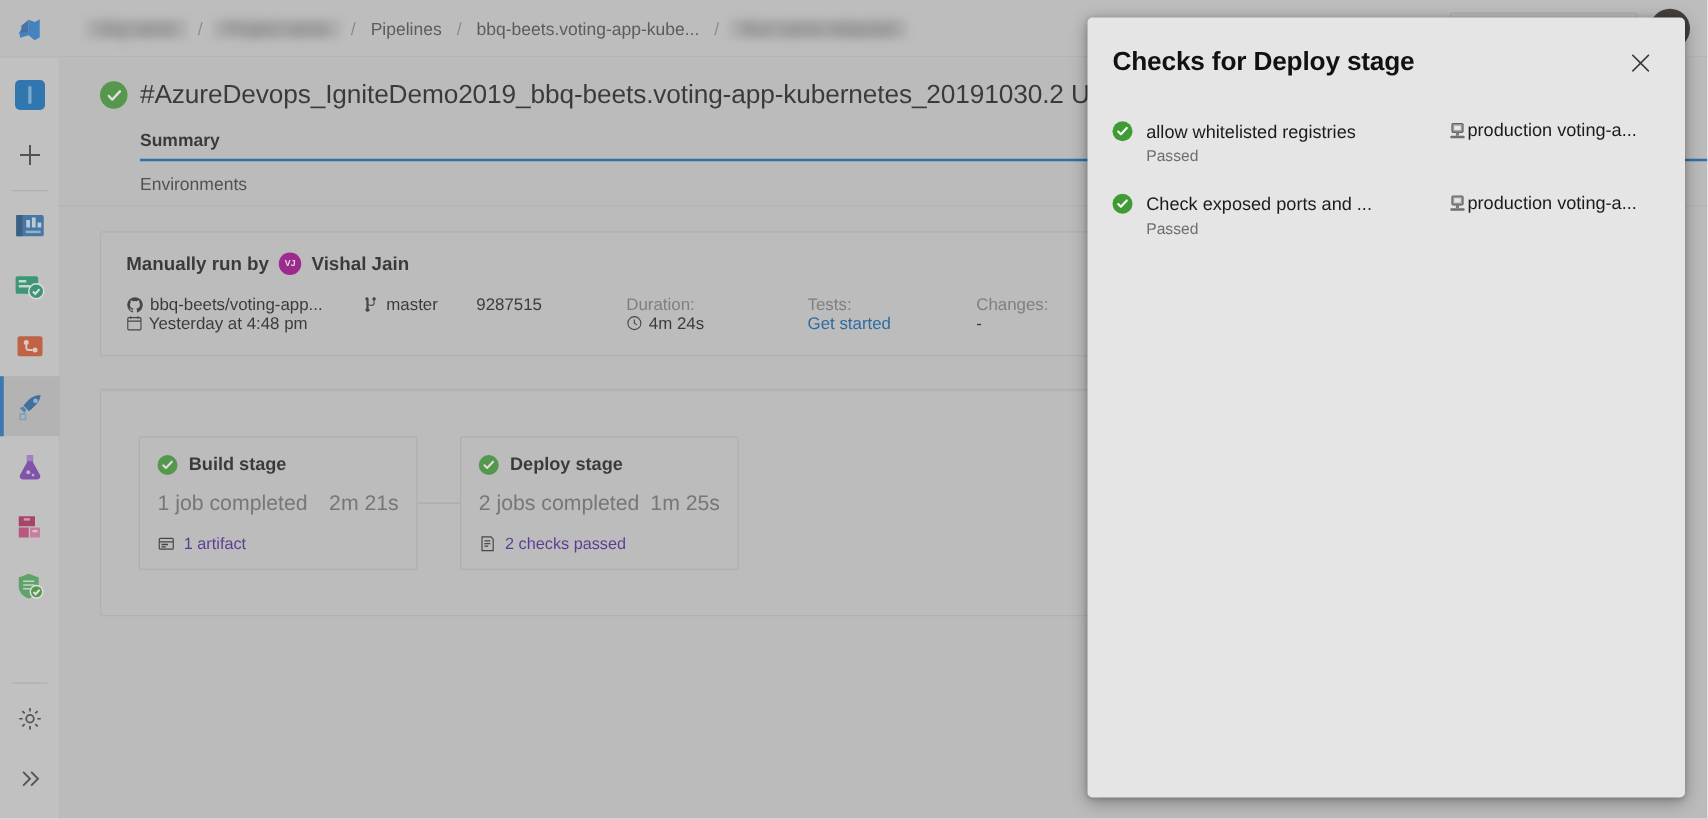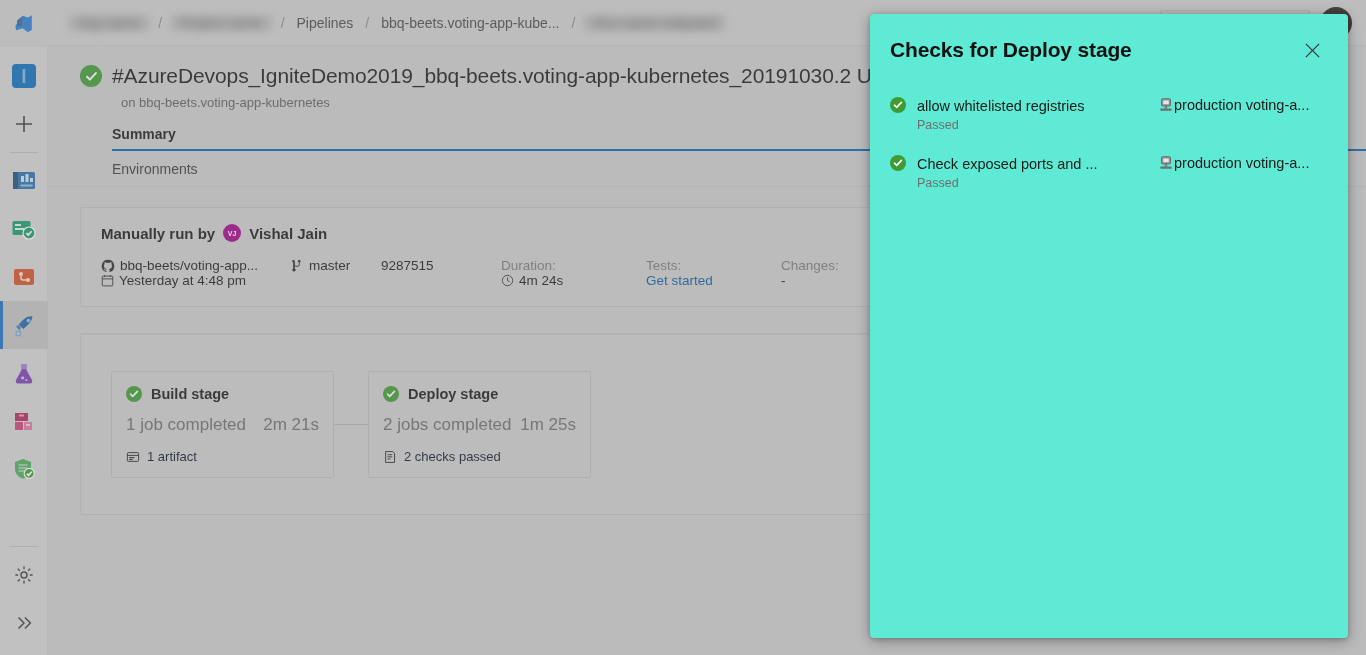--- a/index.html
+++ b/index.html
@@ -205,21 +205,21 @@
   .stage-head { display: flex; align-items: center; gap: 9px; }
   .stage-name { font-size: 14.5px; font-weight: bold; color: #1b1b1b; }
   .stage-sub {
     display: flex; justify-content: space-between;
     margin-top: 13px;
     font-size: 17px; color: #6f6f6f;
   }
   .stage-foot {
     display: flex; align-items: center; gap: 7px;
     margin-top: 14px;
-    font-size: 13px; color: #0f172a;
+    font-size: 13px; color: #4c1d95;
   }
   .connector {
     width: 34px; height: 1px;
     background: #b6b6b6;
   }
   .connector-wrap { display: flex; align-items: center; }
 
   
   .check-circle {
     width: 16px; height: 16px; border-radius: 50%;
@@ -228,21 +228,21 @@
     flex: none;
   }
   .check-circle.lg { width: 22px; height: 22px; }
   .check-circle svg { display: block; }
 
   
   .panel {
     position: absolute;
     left: 870px; top: 14px;
     width: 478px; height: 624px;
-    background: #5eead4;
+    background: #e5e5e5;
     border-radius: 4px;
     box-shadow: 0 3px 14px rgba(0,0,0,0.32), 0 1px 4px rgba(0,0,0,0.18);
     z-index: 60;
     overflow: hidden;
   }
   .panel-header {
     display: flex; align-items: flex-start; justify-content: space-between;
     padding: 24px 20px 0 20px;
   }
   .panel-title {
@@ -426,21 +426,20 @@
 
       <div class="header-block">
         <div class="run-title-row">
           <span class="check-circle lg">
             <svg width="13" height="13" viewBox="0 0 14 14">
                 <path d="M2.2 7.3l3 3.1 6.6-7.1" fill="none" stroke="#ffffff" stroke-width="2.1" stroke-linecap="round" stroke-linejoin="round"></path>
               </svg>
           </span>
           <div class="title-text">#AzureDevops_IgniteDemo2019_bbq-beets.voting-app-kubernetes_20191030.2 Upd</div>
         </div>
-        <div class="subtitle">on bbq-beets.voting-app-kubernetes</div>
 
         <div class="tabs-top">
           <div class="tab active">Summary</div>
           <div class="tab">Environments</div>
         </div>
       </div>
       <div class="tabs-rule"></div>
 
       <div class="card details-card">
         <div class="run-by">

